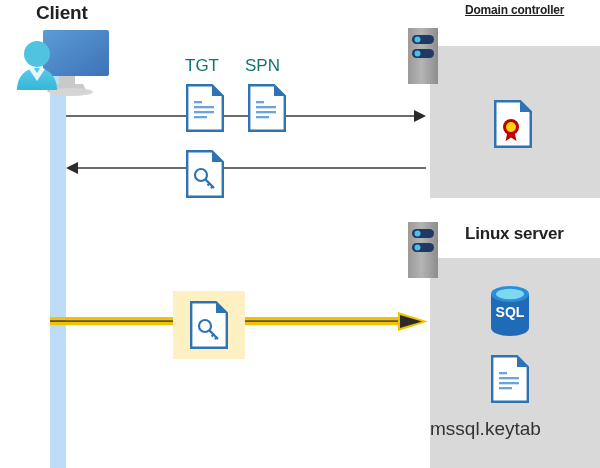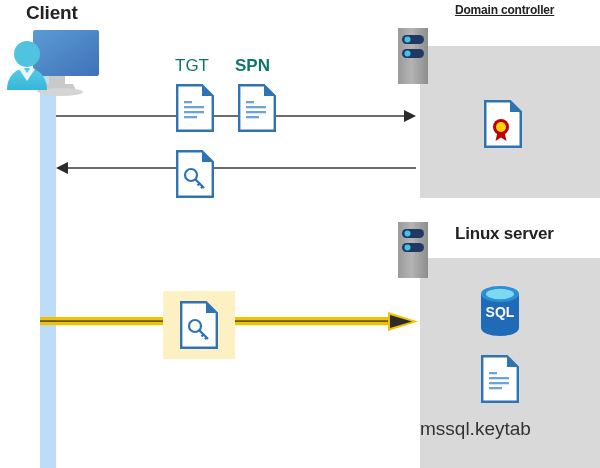--- a/index.html
+++ b/index.html
@@ -3,21 +3,21 @@
 <meta charset="utf-8">
 <style>
   html,body{margin:0;padding:0;}
   body{
     width:600px;height:468px;
     background:#ffffff;
     font-family:"Liberation Sans", sans-serif;
     overflow:hidden;
     position:relative;
   }
-  .stage{position:absolute;left:0;top:0;width:536px;height:468px;}
+  .stage{position:absolute;left:10px;top:0;width:536px;height:468px;}
 
   
   .panel{position:absolute;background:#d9d9d9;}
   #dc-panel{left:420px;top:46px;width:180px;height:152px;}
   #linux-panel{left:420px;top:258px;width:180px;height:210px;}
 
   
   .title{
     position:absolute;
     font-weight:bold;
@@ -57,21 +57,21 @@
   #spn-doc{left:238px;top:84px;width:38px;height:48px;}
   #reply-doc{left:176px;top:150px;width:38px;height:48px;}
   #key-doc{left:180px;top:301px;width:38px;height:48px;}
   #keytab-doc{left:481px;top:355px;width:38px;height:48px;}
   #cert-doc{left:484px;top:100px;width:38px;height:48px;}
 
   .doc-label{
     position:absolute;font-size:17px;color:#0f766e;
   }
   #tgt-label{left:175px;top:56px;}
-  #spn-label{left:235px;top:56px;font-weight:bold;}
+  #spn-label{left:235px;top:56px;}
 
   
   #sql-icon{position:absolute;left:479px;top:285px;width:42px;height:52px;}
 
   
   #keytab-caption{
     position:absolute;left:420px;top:418px;width:180px;
     text-align:left;font-size:19px;color:#333333;
   }
 </style>

